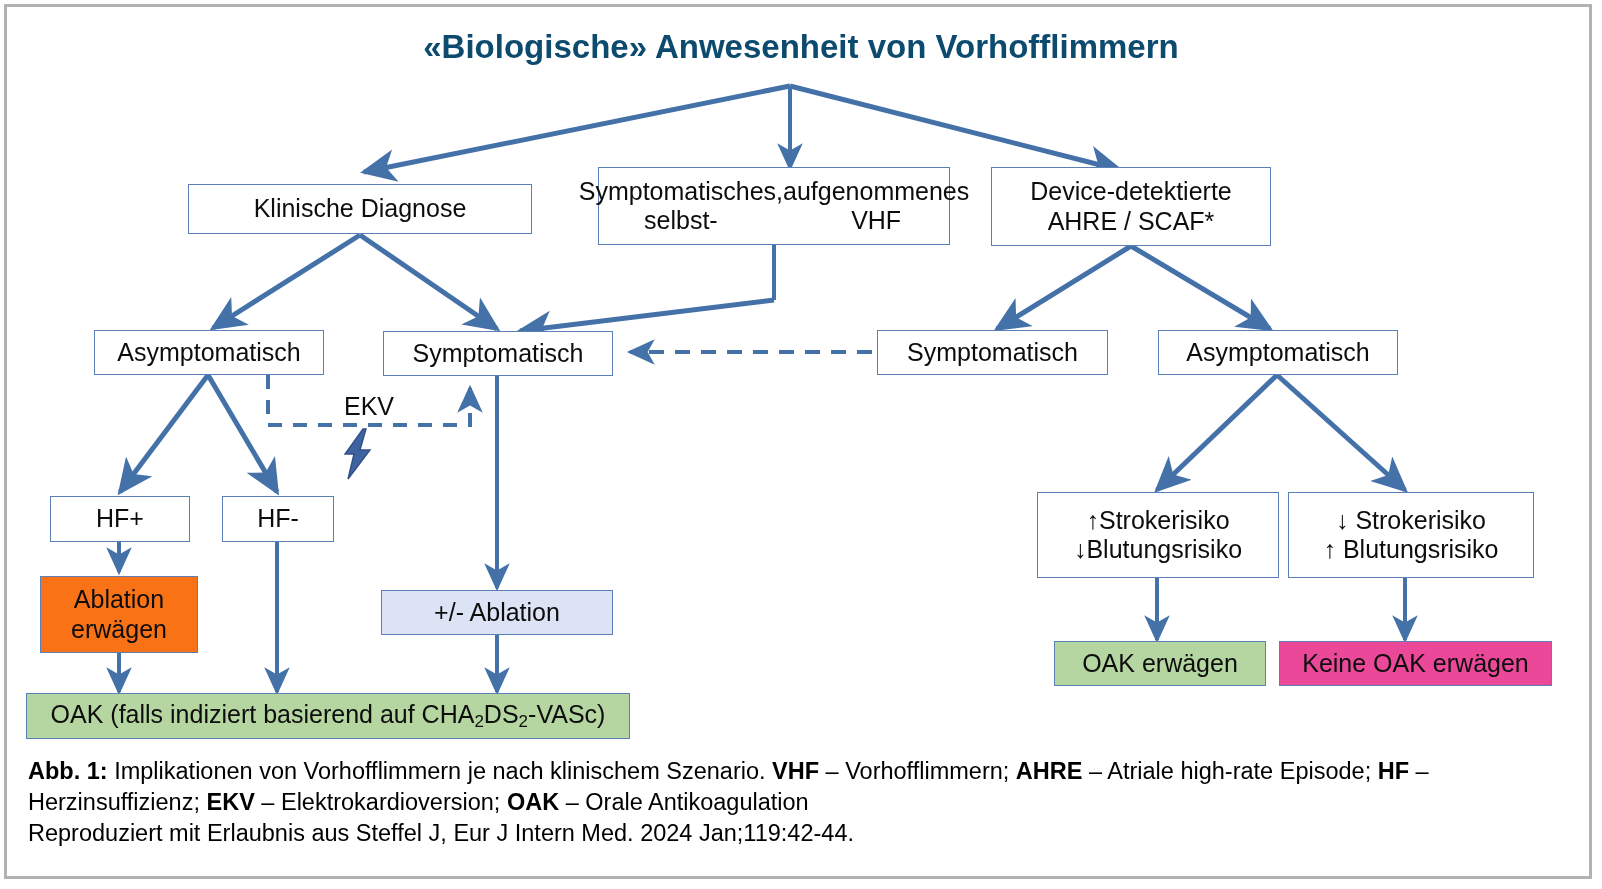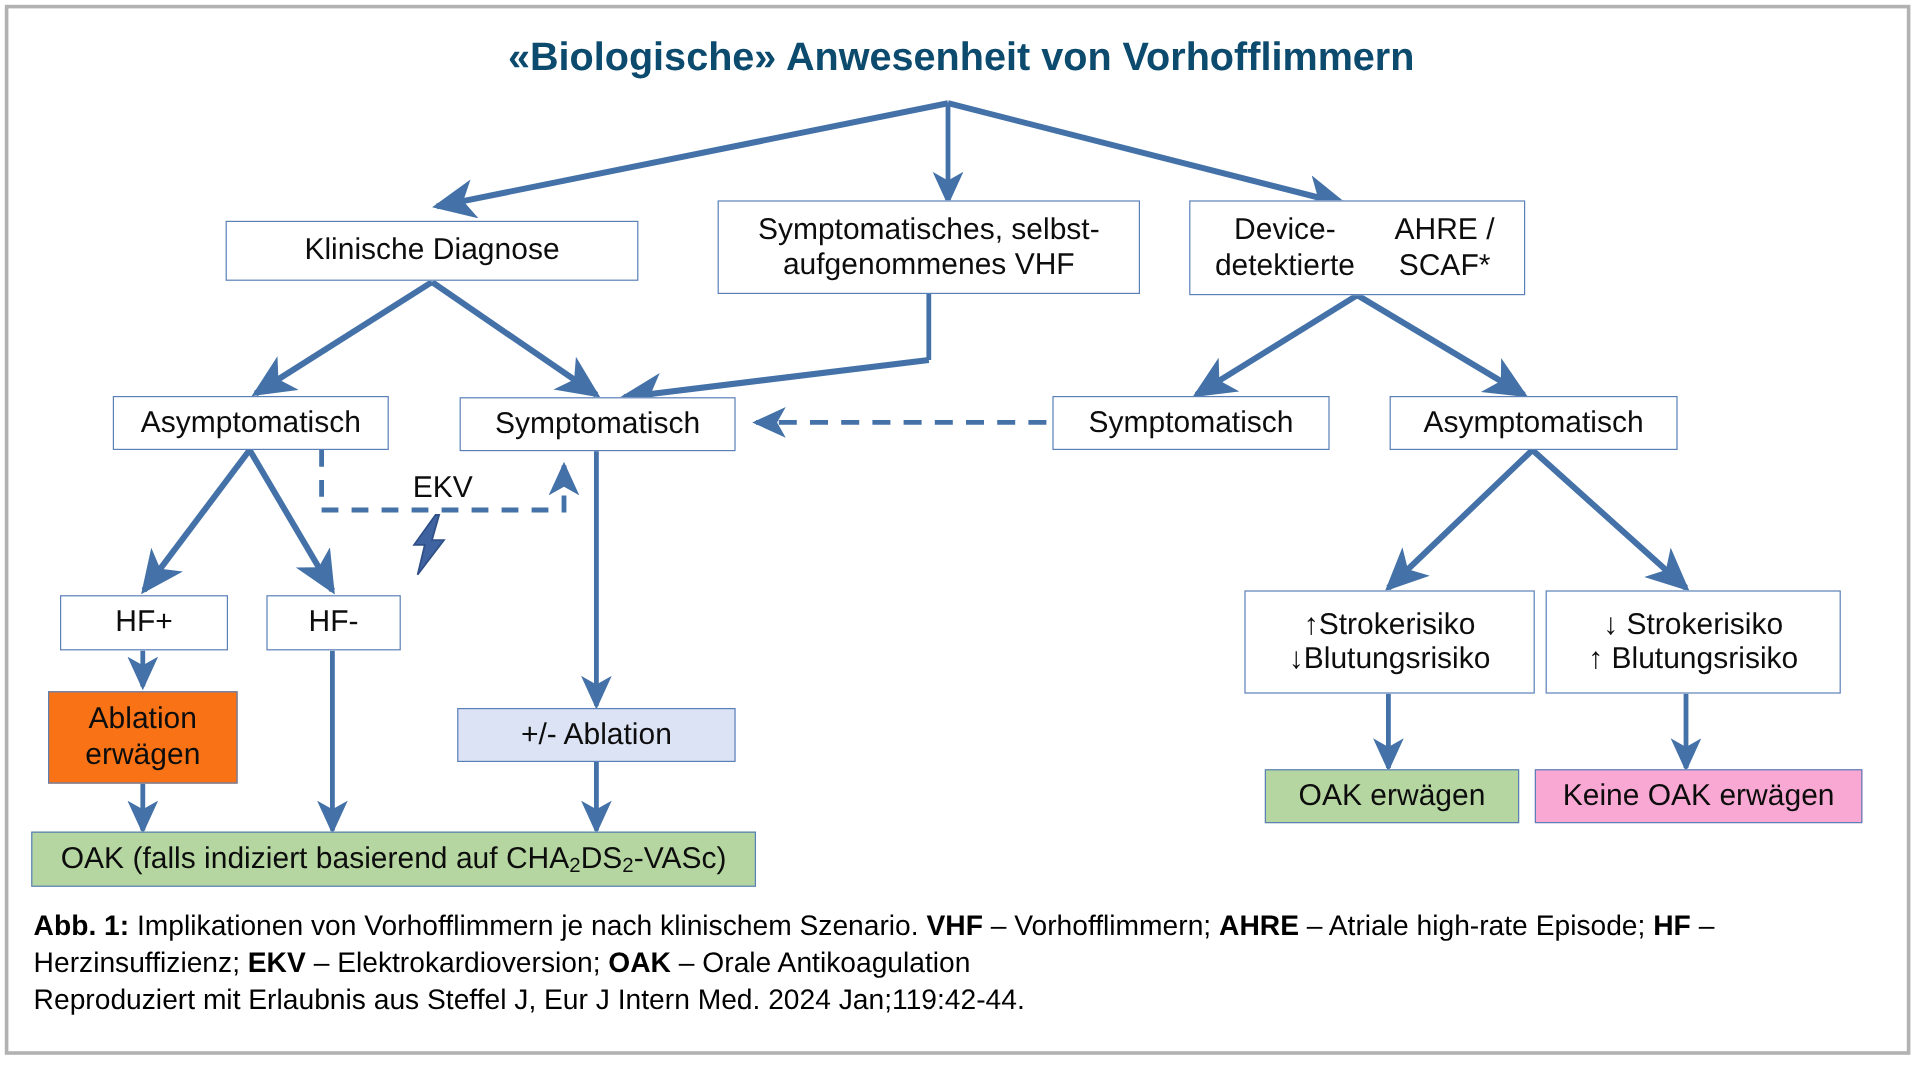--- a/index.html
+++ b/index.html
@@ -54,21 +54,21 @@
     text-align: center;
     color: #0d0d0d;
     line-height: 1.18;
     font-size: 25px;
     padding: 2px 6px;
     z-index: 3;
   }
   .node.fill-blue     { background: #f97316; }
   .node.fill-lightblue{ background: #dce3f5; }
   .node.fill-green    { background: #b5d6a0; }
-  .node.fill-yellow   { background: #f9a8d4; }
+  .node.fill-yellow   { background: #ec4899; }
 
   .title {
     position: absolute;
     left: 0;
     top: 28px;
     width: 1602px;
     text-align: center;
     font-size: 33px;
     font-weight: bold;
     color: #0c4a6e;
@@ -161,26 +161,26 @@
         <path d="M1157,578 L1157,640" stroke-width="4" marker-end="url(#ah)"></path>
         <path d="M1405,578 L1405,640" stroke-width="4" marker-end="url(#ah)"></path>
 
       </g>
     </svg>
 
     <div class="node" style="left:188px; top:184px; width:344px; height:50px;text-align:center;">
       <span>Klinische Diagnose</span>
     </div>
 
-    <div class="node" style="left:598px; top:167px; width:352px; height:78px; flex-direction:column;">
+    <div class="node" style="left:598px; top:167px; width:352px; height:78px; flex-direction:row;">
       <span>Symptomatisches, selbst-</span>
       <span>aufgenommenes VHF</span>
     </div>
 
-    <div class="node" style="left:991px; top:167px; width:280px; height:79px; flex-direction:row;">
+    <div class="node" style="left:991px; top:167px; width:280px; height:79px; flex-direction:column;">
       <span>Device-detektierte</span>
       <span>AHRE / SCAF*</span>
     </div>
 
     <div class="node" style="left:94px; top:330px; width:230px; height:45px;">
       <span>Asymptomatisch</span>
     </div>
 
     <div class="node" style="left:383px; top:331px; width:230px; height:45px;">
       <span>Symptomatisch</span>

